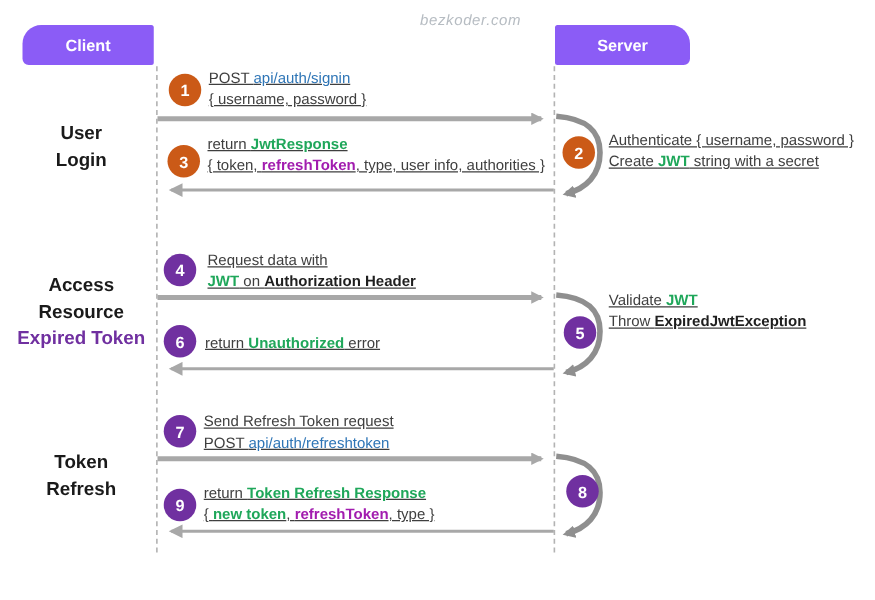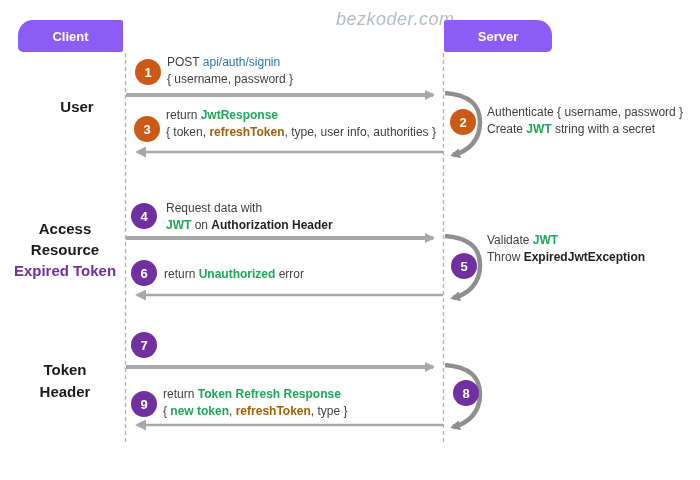--- a/index.html
+++ b/index.html
@@ -3,45 +3,45 @@
 <meta charset="utf-8">
 <style>
   html,body{margin:0;padding:0;background:#fff;}
   .stage{
     position:relative;width:700px;height:480px;background:#ffffff;overflow:hidden;
     font-family:"Liberation Sans",sans-serif;color:#3f3f3f;
   }
   .stage svg{position:absolute;left:0;top:0;z-index:0;}
   .watermark{
     position:absolute;left:336px;top:9px;z-index:1;
-    font-size:18px;font-style:italic;color:#b6bcc2;letter-spacing:.5px;
+    font-size:12px;font-style:italic;color:#b6bcc2;letter-spacing:.5px;
   }
   .actor{
     position:absolute;top:20px;height:32px;z-index:2;background:#8b5cf6;color:#ffffff;
     font-size:13px;font-weight:bold;display:flex;align-items:center;justify-content:center;
   }
   .actor.client{left:18px;width:105px;border-radius:15px 2px 2px 5px;}
   .actor.server{left:444px;width:108px;border-radius:2px 15px 5px 2px;}
   .section{
     position:absolute;z-index:2;text-align:center;font-weight:bold;color:#1a1a1a;
     font-size:15px;line-height:21px;
   }
   .section .purple{color:#7030a0;}
-  .sec-login{left:27px;top:96px;width:100px;line-height:22px;}
+  .sec-login{left:15px;top:96px;width:100px;line-height:22px;}
   .sec-access{left:5px;top:218px;width:120px;}
   .sec-refresh{left:15px;top:359px;width:100px;line-height:22px;}
   .badge{
     position:absolute;z-index:3;width:26px;height:26px;border-radius:50%;
     color:#fff;font-size:13px;font-weight:bold;display:flex;align-items:center;justify-content:center;
   }
   .badge.orange{background:#cb5a17;}
   .badge.purple{background:#7030a0;}
-  .msg{position:absolute;z-index:2;font-size:12px;line-height:17px;white-space:nowrap;}
+  .msg{position:absolute;z-index:2;font-size:12px;line-height:17px;white-space:nowrap;text-decoration:underline;}
   .msg .g{color:#1fa75a;font-weight:bold;margin-top:29px;}
-  .msg .p{color:#a16207;font-weight:bold;}
+  .msg .p{color:#a21caf;font-weight:bold;}
   .msg .b{color:#1f1f1f;font-weight:bold;}
   .msg .blue{color:#2e75b6;}
   .msg .t{color:#3f3f3f;}
 </style>
 </head>
 <body>
 
 <div class="stage">
 
   <svg width="700" height="480" viewBox="0 0 700 480">
@@ -72,29 +72,30 @@
     <path d="M445,365 C470,367 480,377 480,394 C480,412 469,423 453,427" fill="none" stroke="#8f8f8f" stroke-width="4.5" marker-end="url(#headArc)"></path>
   </svg>
 
   <div class="watermark">bezkoder.com</div>
 
   <div class="actor client">Client</div>
   <div class="actor server">Server</div>
 
   <div class="section sec-login">
     <div>User</div>
+    <div>Login</div>
   </div>
   <div class="section sec-access">
     <div>Access</div>
     <div>Resource</div>
     <div class="purple">Expired Token</div>
   </div>
   <div class="section sec-refresh">
     <div>Token</div>
-    <div>Header</div>
+    <div>Refresh</div>
   </div>
 
   <div class="badge orange" style="left:135px;top:59px">1</div>
   <div class="badge orange" style="left:450px;top:109px">2</div>
   <div class="badge orange" style="left:134px;top:116px">3</div>
   <div class="badge purple" style="left:131px;top:203px">4</div>
   <div class="badge purple" style="left:451px;top:253px">5</div>
   <div class="badge purple" style="left:131px;top:260px">6</div>
   <div class="badge purple" style="left:131px;top:332px">7</div>
   <div class="badge purple" style="left:453px;top:380px">8</div>
@@ -122,20 +123,24 @@
 
   <div class="msg" style="left:487px;top:232px">
     <div><span class="t">Validate </span><span class="g">JWT</span></div>
     <div><span class="t">Throw </span><span class="b">ExpiredJwtException</span></div>
   </div>
 
   <div class="msg" style="left:164px;top:266px">
     <div><span class="t">return </span><span class="g">Unauthorized</span><span class="t"> error</span></div>
   </div>
 
+  <div class="msg" style="left:163px;top:329px">
+    <div><span class="t">Send Refresh Token request</span></div>
+    <div><span class="t">POST </span><span class="blue">api/auth/refreshtoken</span></div>
+  </div>
 
 
   <div class="msg" style="left:163px;top:386px">
     <div><span class="t">return </span><span class="g">Token Refresh Response</span></div>
     <div><span class="t">{ </span><span class="g">new token</span><span class="t">, </span><span class="p">refreshToken</span><span class="t">, type }</span></div>
   </div>
 
 </div>
 
 </body></html>

